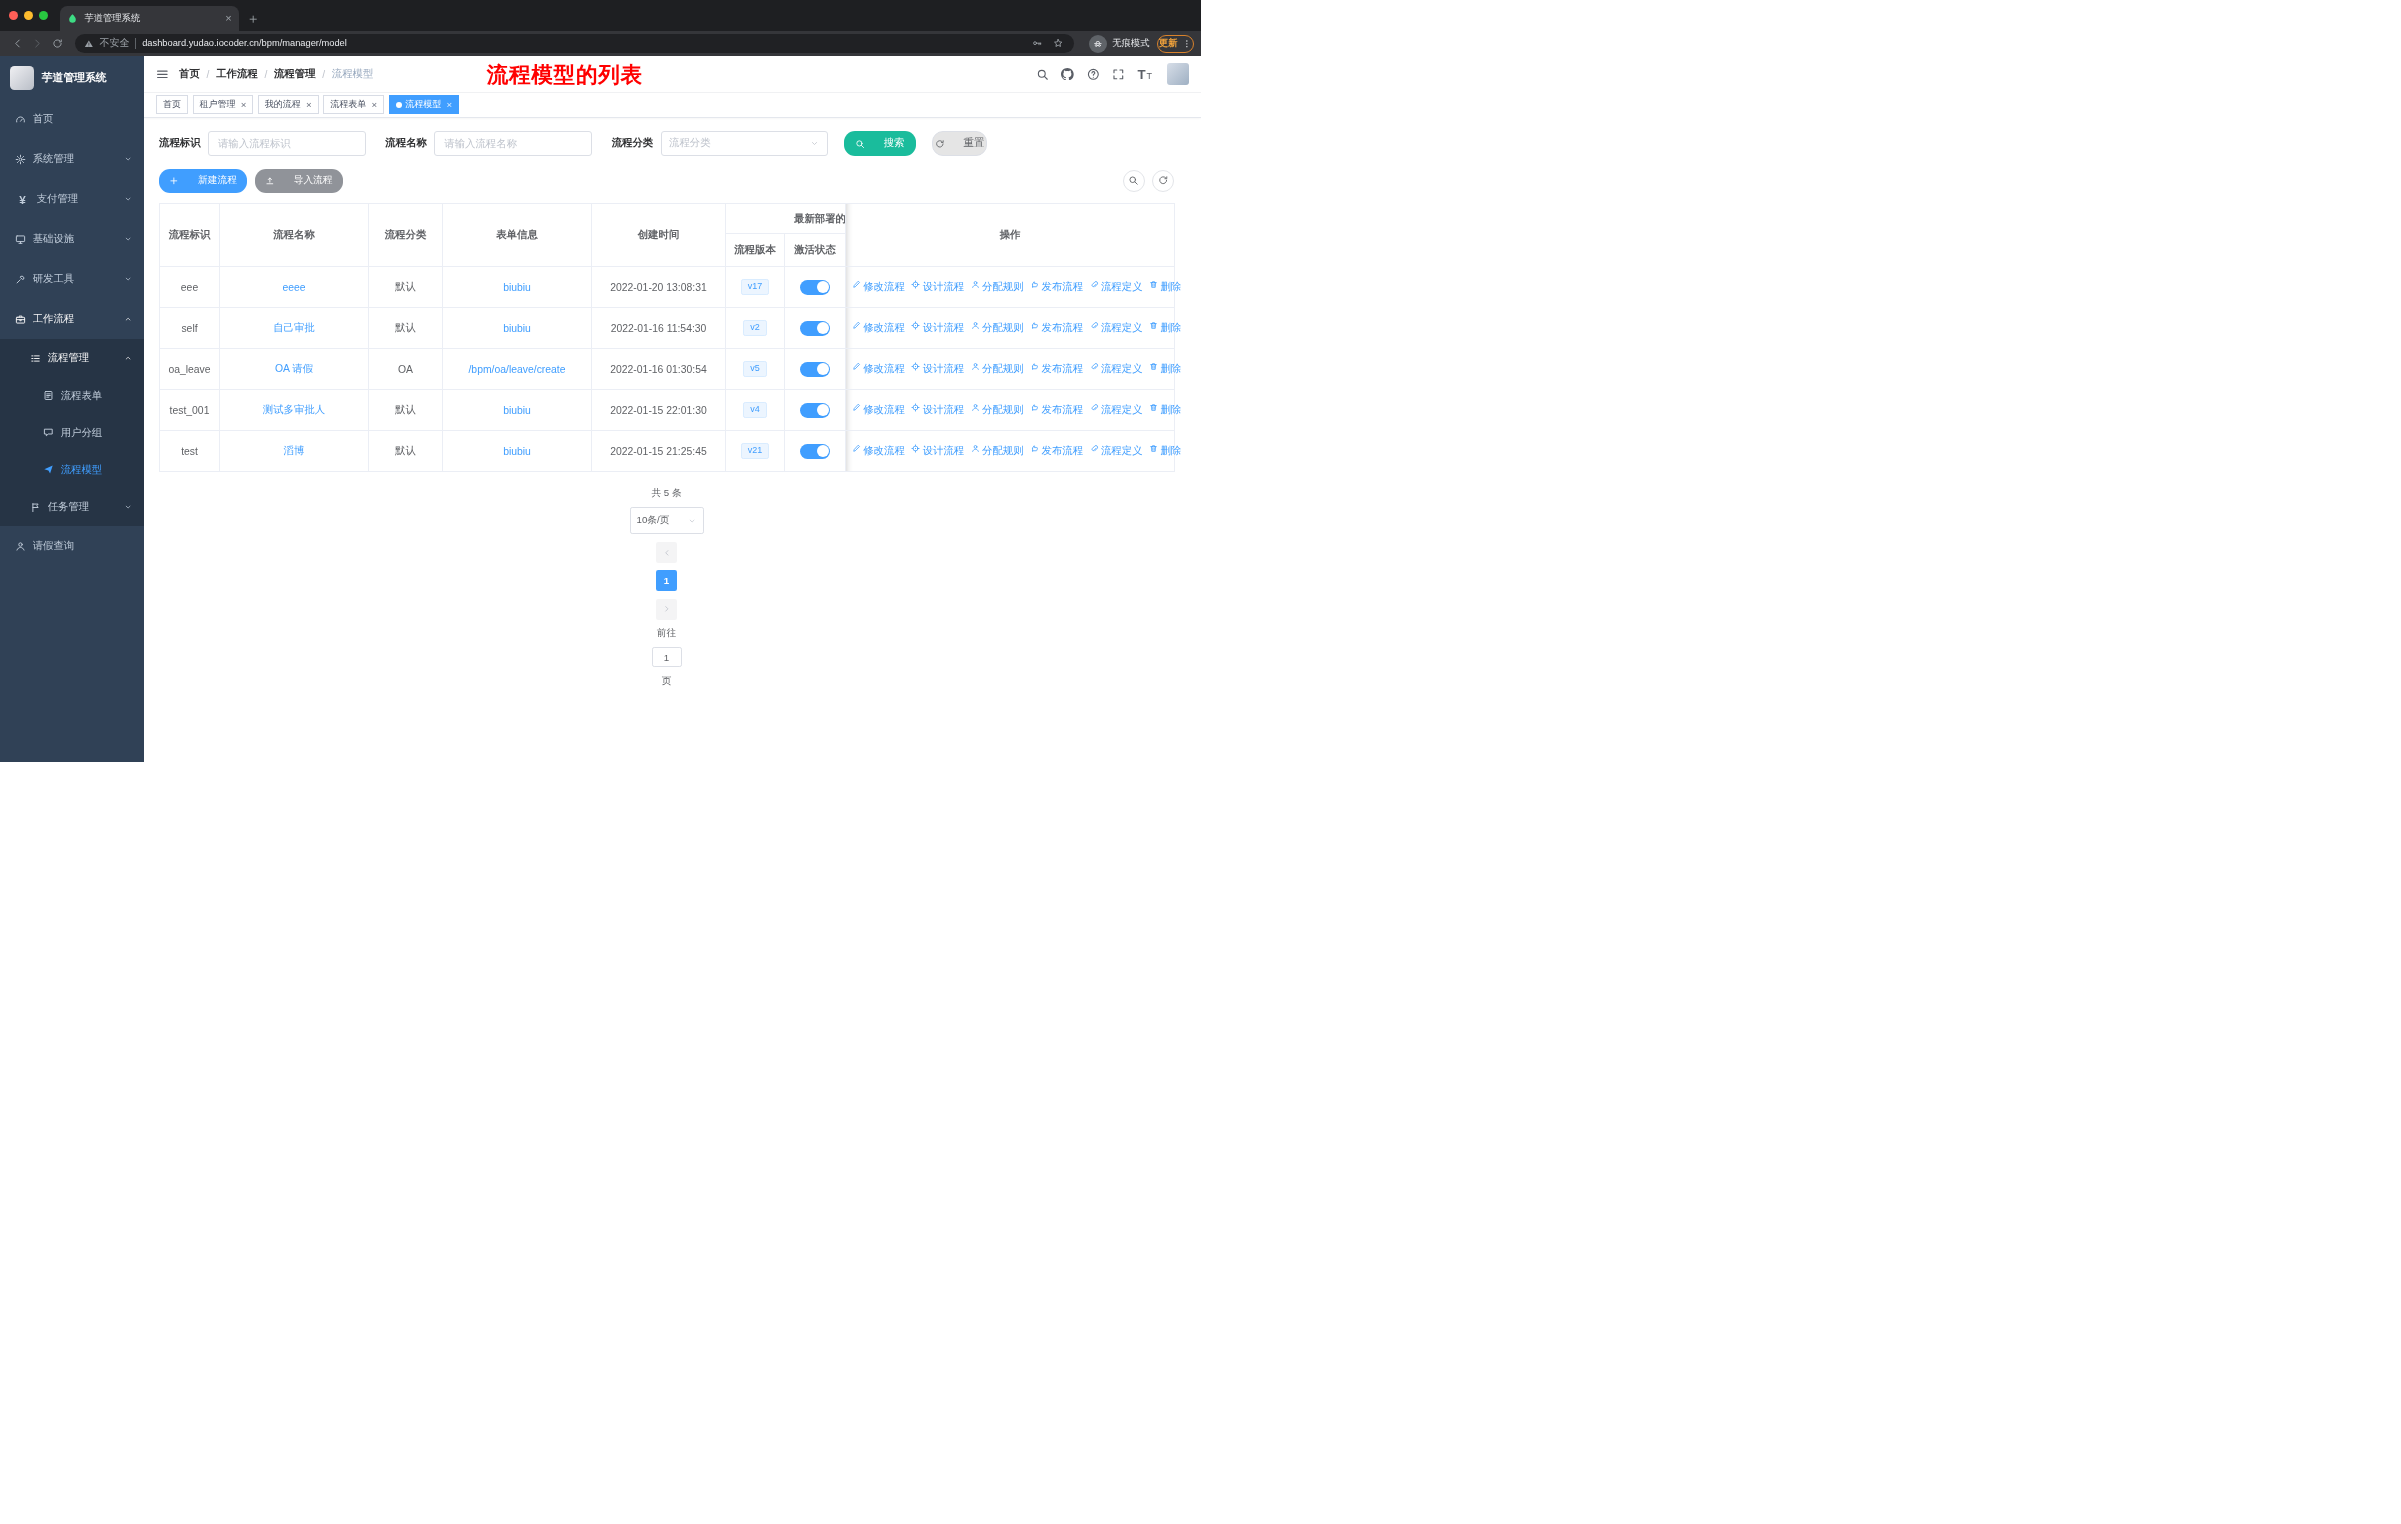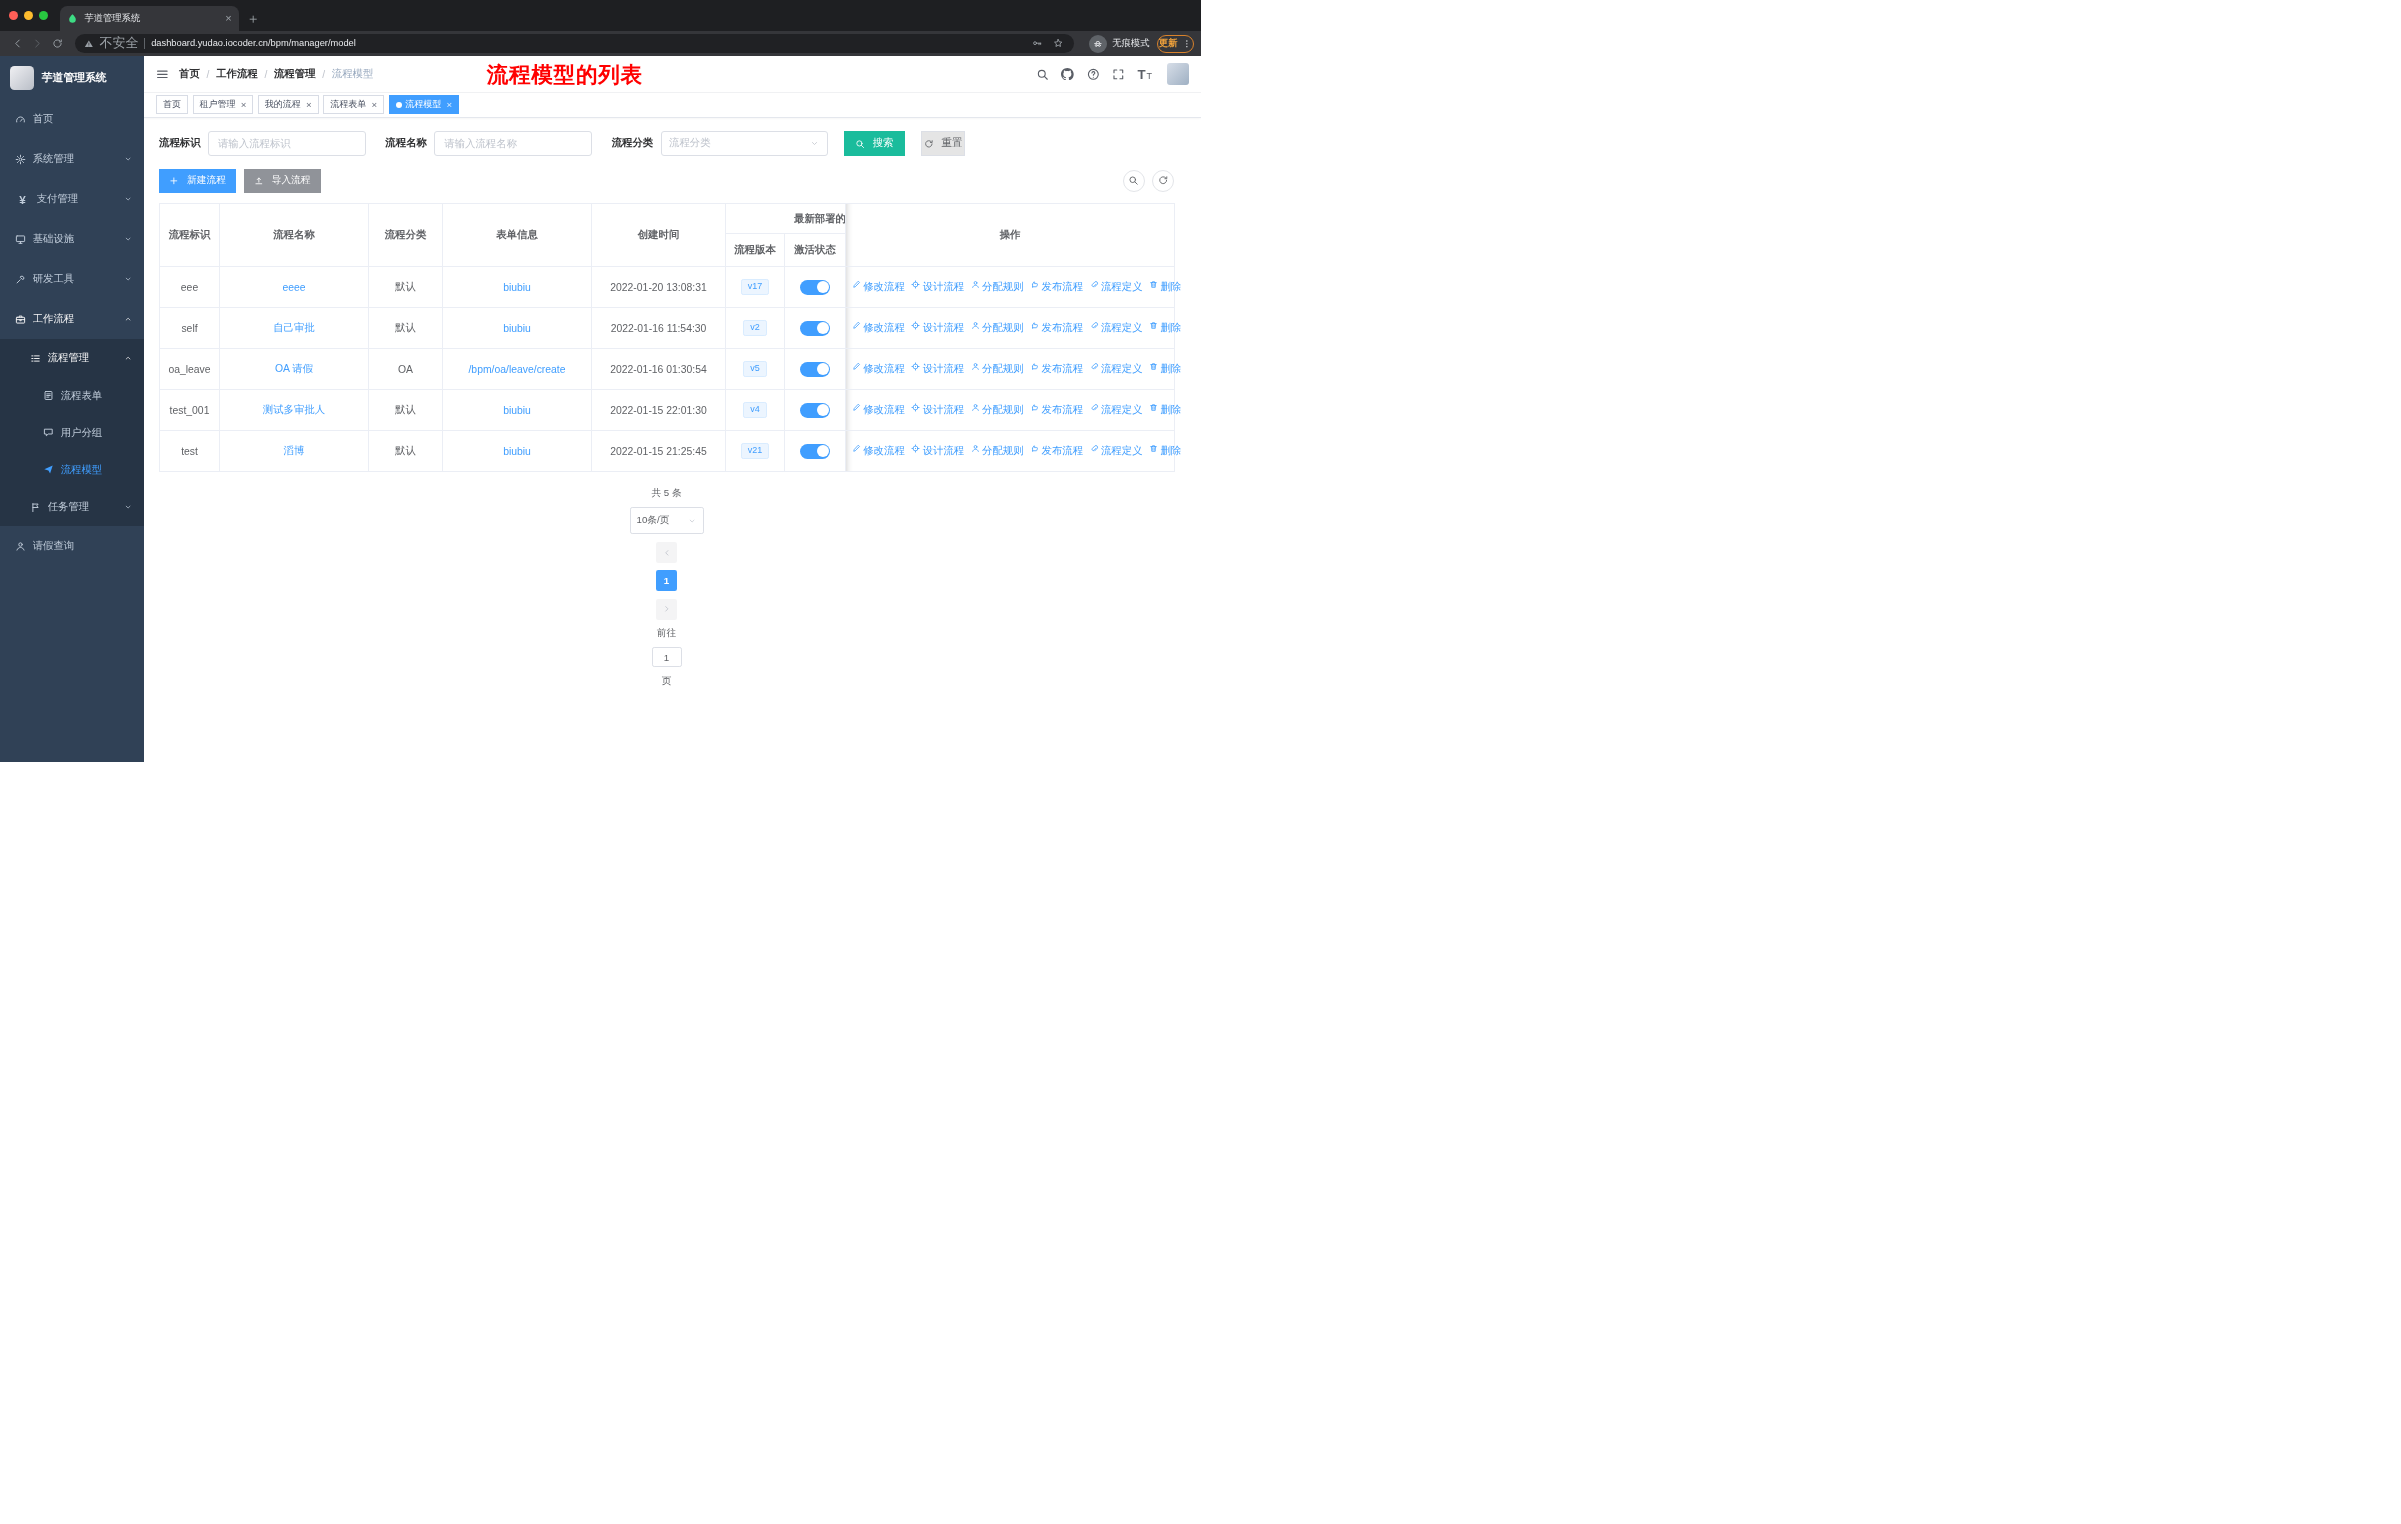--- a/index.html
+++ b/index.html
@@ -15,21 +15,21 @@
   .tab { height:25px; width:179px; background:#35363a; border-radius:7.4px 7.4px 0 0; display:flex; align-items:center; gap:6px; padding:0 7.4px; color:#e8eaed; cursor:pointer; }
   .favicon { font-size:11px; display:flex; }
   .tab-title { flex:1; font-size:9.3px; white-space:nowrap; overflow:hidden; }
   .tab-close { color:#9aa0a6; font-size:11px; line-height:1; }
   .newtab { color:#9aa0a6; font-size:10.4px; margin:0 0 6.7px 9px; display:flex; }
   .toolbar { height:25px; background:#35363a; display:flex; align-items:center; padding:0 7.4px; flex:none; }
   .tb-ic { color:#9aa0a6; font-size:11px; padding:0 4.5px; display:flex; cursor:pointer; }
   .tb-ic.dim { color:#5f6368; }
   .omnibox { flex:1; height:19.4px; background:#202124; border-radius:9.7px; display:flex; align-items:center; padding:0 9px; gap:6px; margin:0 7.4px; cursor:text; }
   .warn { color:#9aa0a6; font-size:9.7px; display:flex; }
-  .sec { color:#9aa0a6; font-size:13px; white-space:nowrap; }
+  .sec { color:#9aa0a6; font-size:10px; white-space:nowrap; }
   .odiv { width:0.7px; height:10.4px; background:#5f6368; }
   .url { color:#e8eaed; font-size:9.3px; flex:1; white-space:nowrap; overflow:hidden; }
   .omnibox .tb-ic.sm { font-size:10.4px; padding:0 2.2px; }
   .incog { display:flex; align-items:center; gap:5.2px; margin:0 7.4px; }
   .incog-av { width:18px; height:18px; border-radius:50%; background:#5f6368; color:#e8eaed; display:flex; align-items:center; justify-content:center; font-size:9.7px; }
   .incog-label { color:#e8eaed; font-size:9.3px; white-space:nowrap; }
   .update-chip { height:18px; border:1.5px solid #d9822b; border-radius:9.7px; display:flex; align-items:center; gap:4.5px; padding:0 1px; color:#f0a23c; font-size:9.3px; font-weight:700; cursor:pointer; white-space:nowrap; }
   .update-chip .more { color:#e8eaed; font-size:9.7px; display:flex; }
 
   
@@ -71,21 +71,21 @@
   .tclose { font-size:9.7px; margin-left:1.5px; opacity:.8; line-height:1; }
 
   
   .content { padding:13.4px 15px; background:#fff; flex:1; overflow:hidden; }
   .filters { display:flex; align-items:center; }
   .flabel { font-weight:700; font-size:10.4px; color:#303133; margin-right:7.4px; white-space:nowrap; }
   .finput { width:158px; height:25px; border:0.7px solid #dcdfe6; border-radius:3px; padding:0 9px; font-size:10.4px; color:#606266; margin-right:19.4px; outline:none; font-family:inherit; }
   .finput::placeholder { color:#bec3cc; }
   .fselect { width:167px; height:25px; border:0.7px solid #dcdfe6; border-radius:3px; padding:0 7.4px; display:flex; align-items:center; justify-content:space-between; color:#bec3cc; font-size:10.4px; cursor:pointer; margin-right:16.4px; }
   .selarr { color:#c0c4cc; font-size:9px; display:flex; }
-  .btn { display:inline-flex; align-items:center; gap:8px; border:none; border-radius:0; font-size:10.4px; cursor:pointer; font-family:Liberation Mono, monospace; }
+  .btn { display:inline-flex; align-items:center; gap:19px; border:none; border-radius:11px; font-size:10.4px; cursor:pointer; font-family:Liberation Mono, monospace; }
   .btn-search { height:25px; padding:0 11px; background:#1abc9c; color:#fff; margin-right:16.4px; }
   .btn-reset { height:25px; padding:0 2px; background:#e5e5e5; color:#606266; border:0.7px solid #dcdfe6; }
   .btn .bic { font-size:9.7px; display:flex; }
 
   .actions-row { display:flex; align-items:center; margin-top:12.7px; width:1015px; }
   .btn-create { height:24px; padding:0 10.4px; background:#409eff; color:#fff; font-size:9.7px; margin-right:7.4px; }
   .btn-import { height:24px; padding:0 10.4px; background:#909399; color:#fff; font-size:9.7px;justify-content:space-between; }
   .spacer { flex:1; }
   .circle-btn { width:22px; height:22px; border-radius:50%; border:0.7px solid #e3e5e9; background:#fff; color:#606266; display:flex; align-items:center; justify-content:center; font-size:10.4px; cursor:pointer; margin-left:7.4px; }
 

